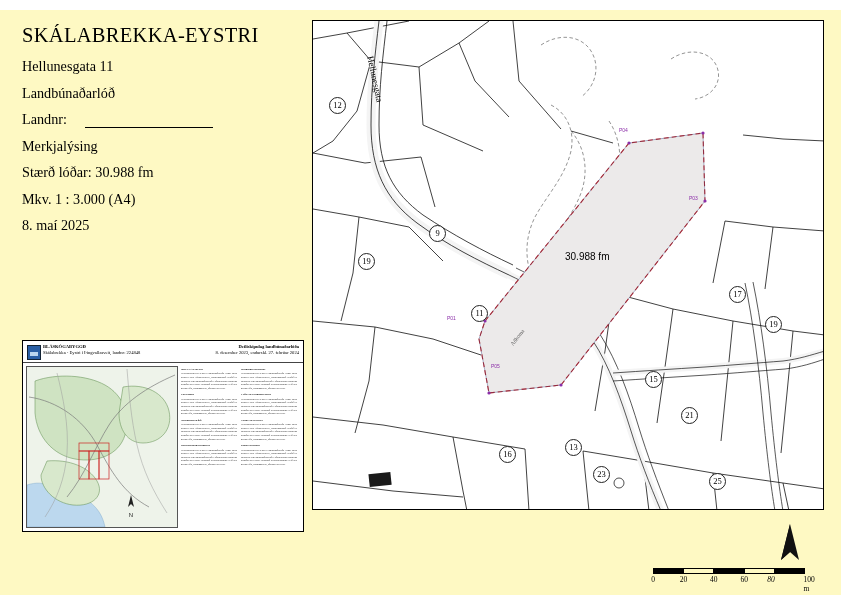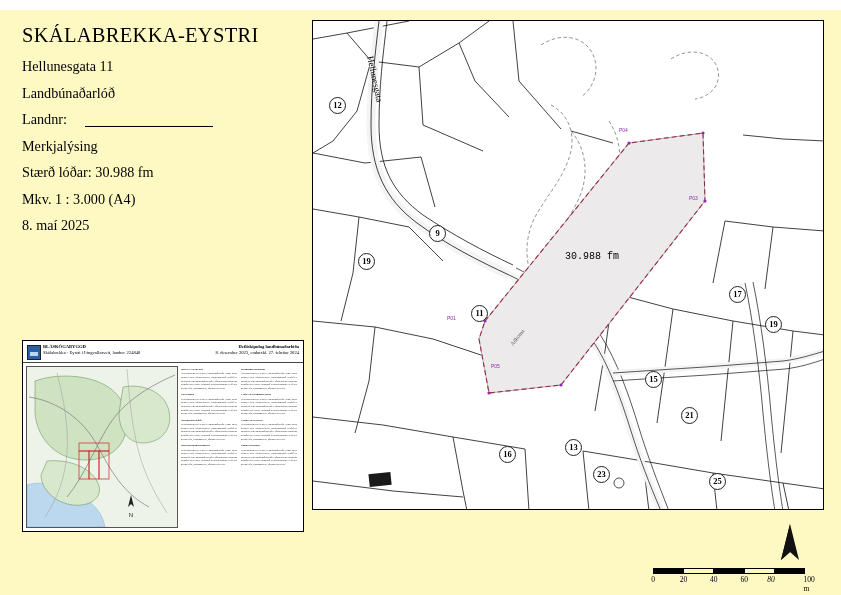--- a/index.html
+++ b/index.html
@@ -32,21 +32,21 @@
     margin-bottom: 11px;
     white-space: nowrap;
   }
   .info-line {
     font-size: 14.2px;
     margin-bottom: 9.5px;
     white-space: nowrap;
   }
   .landnr-line {
     display: flex;
-    align-items: center;
+    align-items: flex-end;
     gap: 18px;
   }
   .landnr-rule {
     display: inline-block;
     width: 128px;
     border-bottom: 1px solid #000;
     height: 13px;
   }
   
   #inset-box {
@@ -136,32 +136,31 @@
     height: 490px;
     border: 1px solid #000;
     box-sizing: border-box;
     background: #ffffff;
     overflow: hidden;
   }
   #map-svg { position: absolute; left: 0; top: 0; }
   .parcel-label {
     position: absolute;
     font-size: 10px;
-    font-family: Liberation Mono, monospace;
+    font-family: Liberation Sans, sans-serif;
   }
   .plot-circle {
     position: absolute;
     width: 15px; height: 15px;
     border: 0.9px solid #222;
     border-radius: 50%;
     background: #fff;
     font-size: 8.5px;
     line-height: 15px;
     text-align: center;
-    font-weight: bold;
   }
   .pt-label {
     position: absolute;
     font-size: 5px;
     color: #8b2ea8;
     font-family: "Liberation Sans", sans-serif;
   }
   .street-label {
     position: absolute;
     font-size: 9px;

